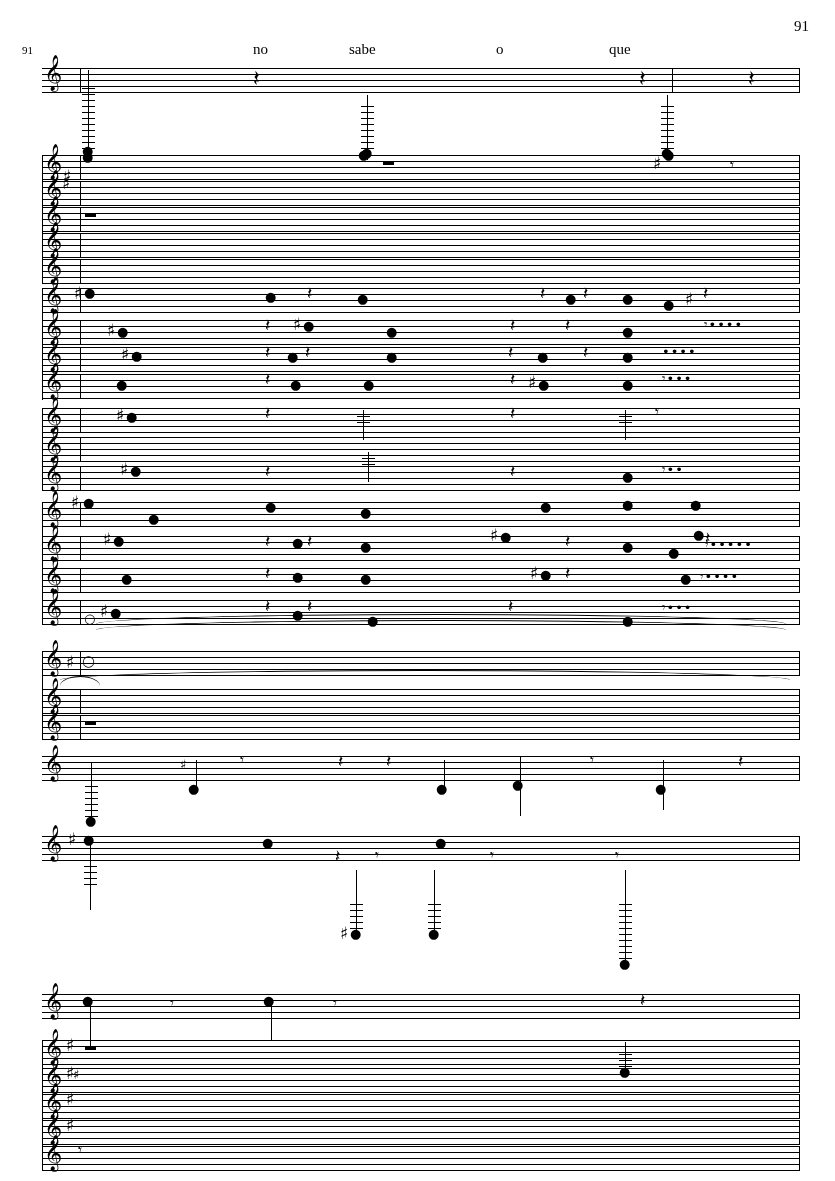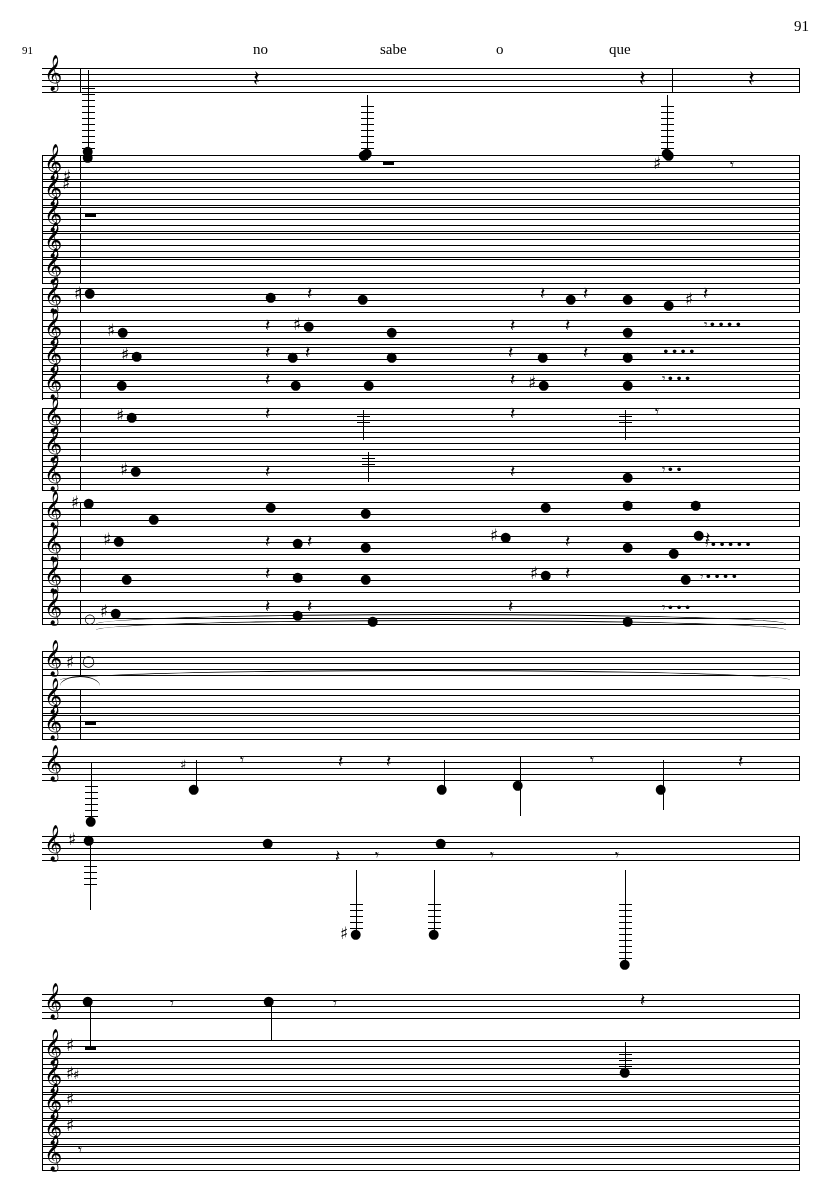--- a/index.html
+++ b/index.html
@@ -122,21 +122,21 @@
 </style>
 </head>
 <body>
 
 <div class="page">
 
   <div class="page-number">91</div>
   <div class="measure-number">91</div>
 
   <div class="lyric" style="left:253px">no</div>
-  <div class="lyric" style="left:380px">sabe</div>
+  <div class="lyric" style="left:349px">sabe</div>
   <div class="lyric" style="left:496px">o</div>
   <div class="lyric" style="left:609px">que</div>
 
   <div class="staff" style="top:68px">
     <div class="line l0"></div>
     <div class="line l1"></div>
     <div class="line l2"></div>
     <div class="line l3"></div>
     <div class="line l4"></div>
   </div>

